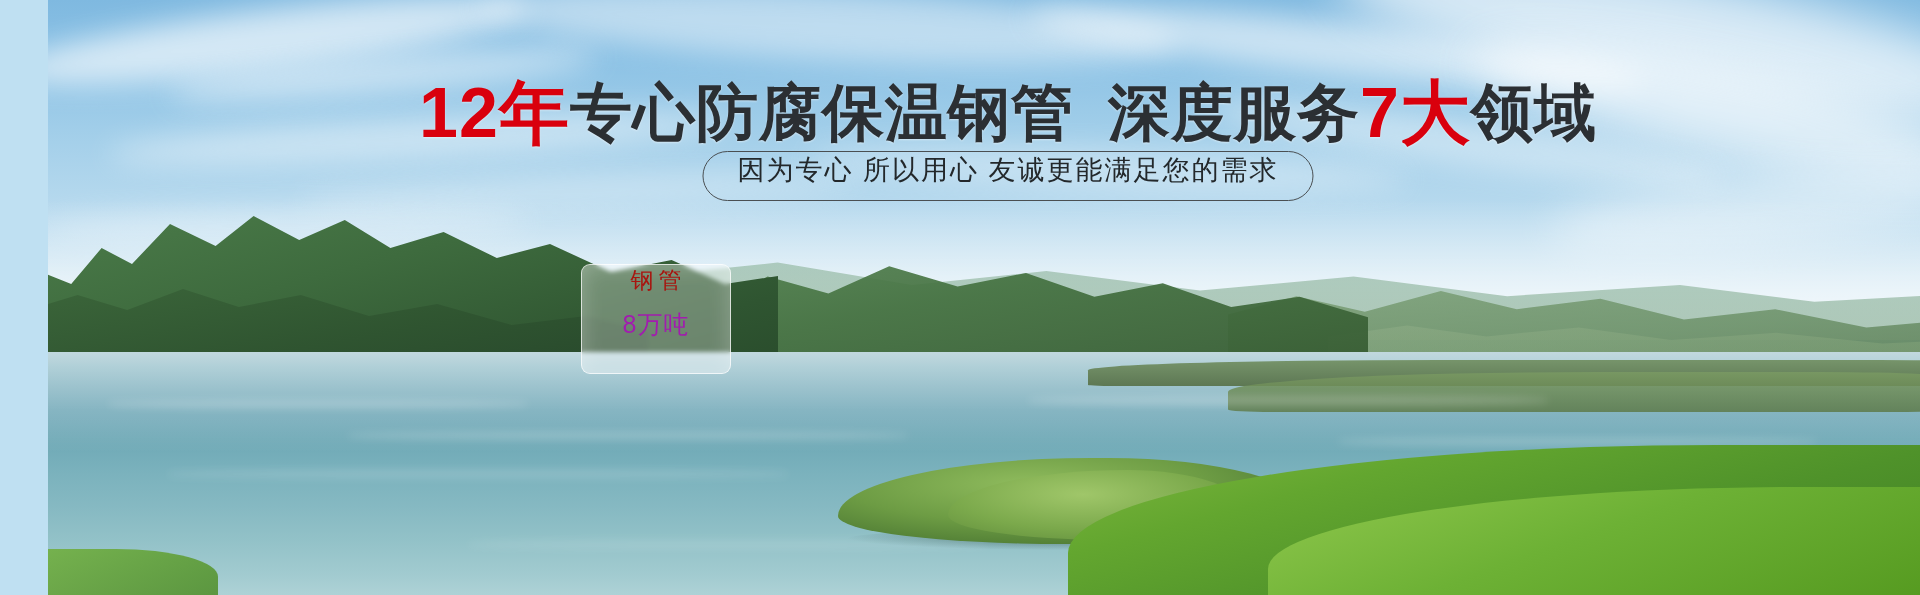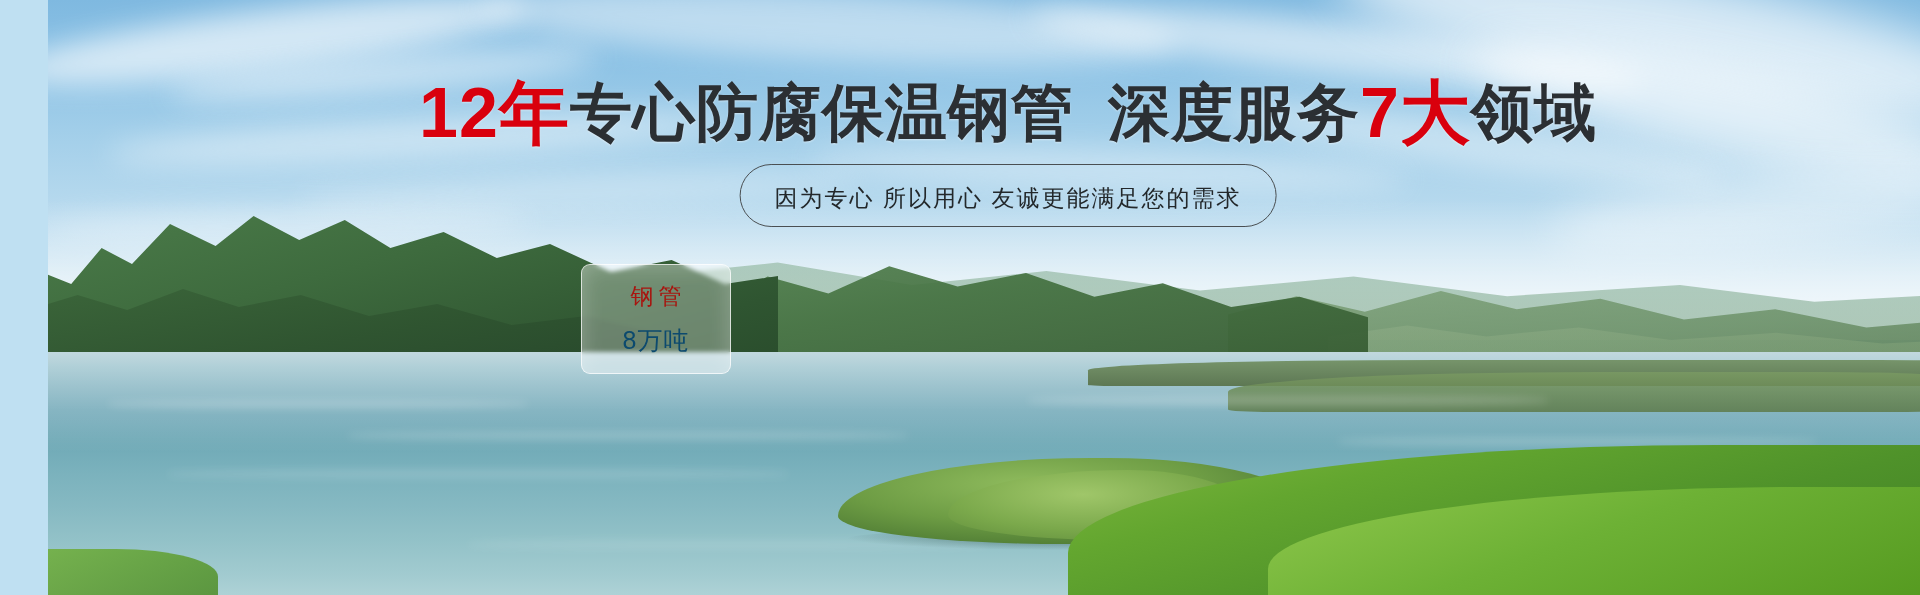--- a/index.html
+++ b/index.html
@@ -168,53 +168,53 @@
     letter-spacing:1px;
     white-space:nowrap;
     text-shadow:0 1px 2px rgba(255,255,255,.45);
   }
   .hl-red   { color:#d9000d; font-size:70px; vertical-align:-3px; }
   .hl-dark  { color:#2b2f33; }
   .hl-gap   { display:inline-block; width:34px; }
 
   
   .subtitle {
-    position:absolute; left:50%; top:164px; transform:translateX(-50%);
+    position:absolute; left:50%; top:151px; transform:translateX(-50%);
     border:1px solid #4a4f52;
     border-radius:32px;
-    padding:18px 34px 12px;
-    font-size:23px;
+    padding:0 34px 12px;
+    font-size:27px;
     color:#23282b;
     letter-spacing:2px;
     white-space:nowrap;
     background:transparent;
   }
 
   
   .cards {
     position:absolute; left:533px; top:264px;
     display:flex; gap:8px;
   }
   .card {
     width:150px; height:110px;
     border-radius:9px;
     border:1px solid rgba(255,255,255,.75);
     background:rgba(255,255,255,.30);
     backdrop-filter:blur(2px);
     display:flex; flex-direction:column;
-    align-items:center; justify-content:center;
+    align-items:center; 
     gap:12px;
     box-shadow:inset 0 0 22px rgba(255,255,255,.25);
   }
   .card-label {
     font-size:23px; color:#a8150f; letter-spacing:5px;
     text-indent:5px; font-weight:normal;
   }
   .card-value {
-    font-size:25px; color:#0c4a6e; letter-spacing:1px;
+    font-size:25px; color:#a21caf; letter-spacing:1px;
     white-space:nowrap;
   }
   .card-value sup { font-size:15px; vertical-align:super; }
 </style>
 </head>
 <body>
 
 <div class="banner">
 
   <div class="sky"></div>

